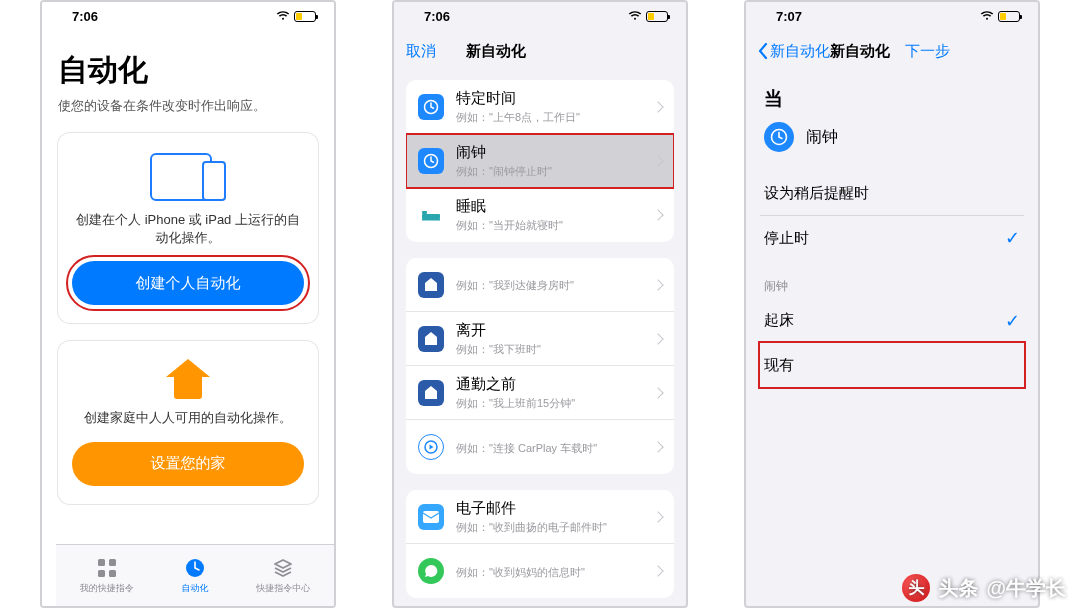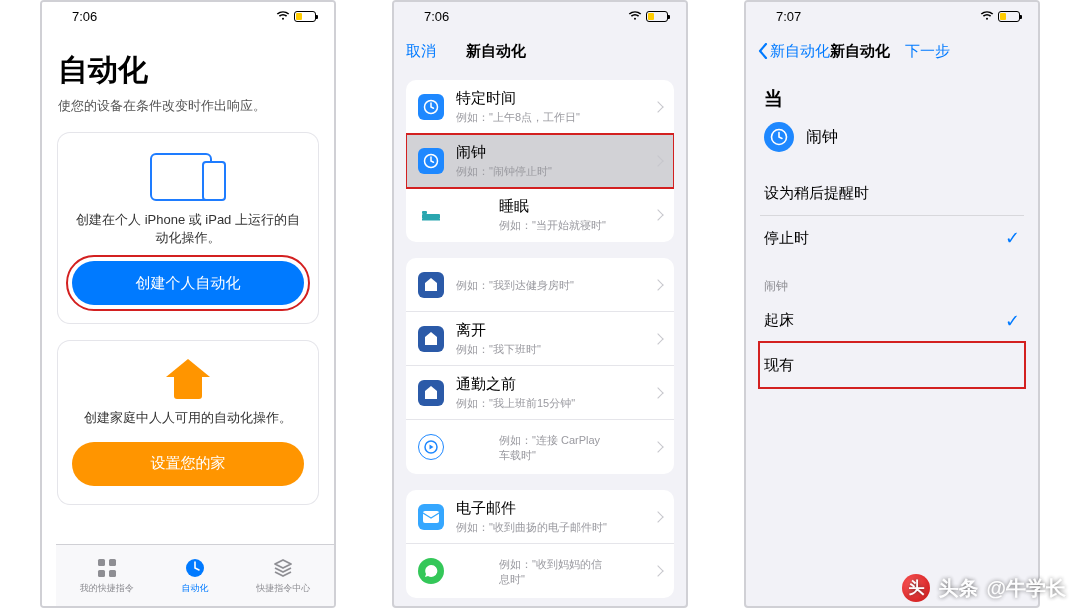--- a/index.html
+++ b/index.html
@@ -28,21 +28,21 @@
     position: relative;
   }
   
   .status-bar {
     height: 28px;
     display: flex;
     align-items: center;
     justify-content: space-between;
     padding: 0 18px 0 30px;
     font-size: 13px;
-    font-weight: 400;
+    font-weight: 700;
     color: #000;
     background: inherit;
   }
   .status-right { display:flex; align-items:center; gap:4px; }
   .wifi-icon { width:14px; height:10px; }
   .battery {
     width: 22px; height: 11px;
     border: 1px solid #000; border-radius: 3px;
     position: relative;
   }
@@ -100,21 +100,21 @@
   .nav-side { color:#007aff; min-width:60px; display:flex; align-items:center; gap:2px; }
   .nav-title { font-weight:600; color:#000; }
   .nav-right { text-align:right; justify-content:flex-end; }
   .list-group {
     margin: 8px 12px 16px; background:#fff; border-radius:10px; overflow:hidden;
   }
   .list-row {
     display:flex; align-items:center; padding:8px 12px; min-height:54px;
     border-bottom:0.5px solid #e5e5ea; position:relative;justify-content:flex-end;
   }
-  .list-row:last-child { border-bottom:none;gap:43px; }
+  .list-row:last-child { border-bottom:none; }
   .list-ico {
     width:26px; height:26px; border-radius:6px; display:flex; align-items:center;
     justify-content:center; margin-right:12px; flex-shrink:0; color:#fff;
   }
   .ico-blue { background:#1e88ff; }
   .ico-navy { background:#2b5aa8; }
   .ico-cp { background:#fff; border:1.5px solid #1e88ff; border-radius:50%; color:#1e88ff; }
   .ico-mail { background:#35a7ff; }
   .ico-msg { background:#34c759; border-radius:50%; }
   .list-text { flex:1; }

